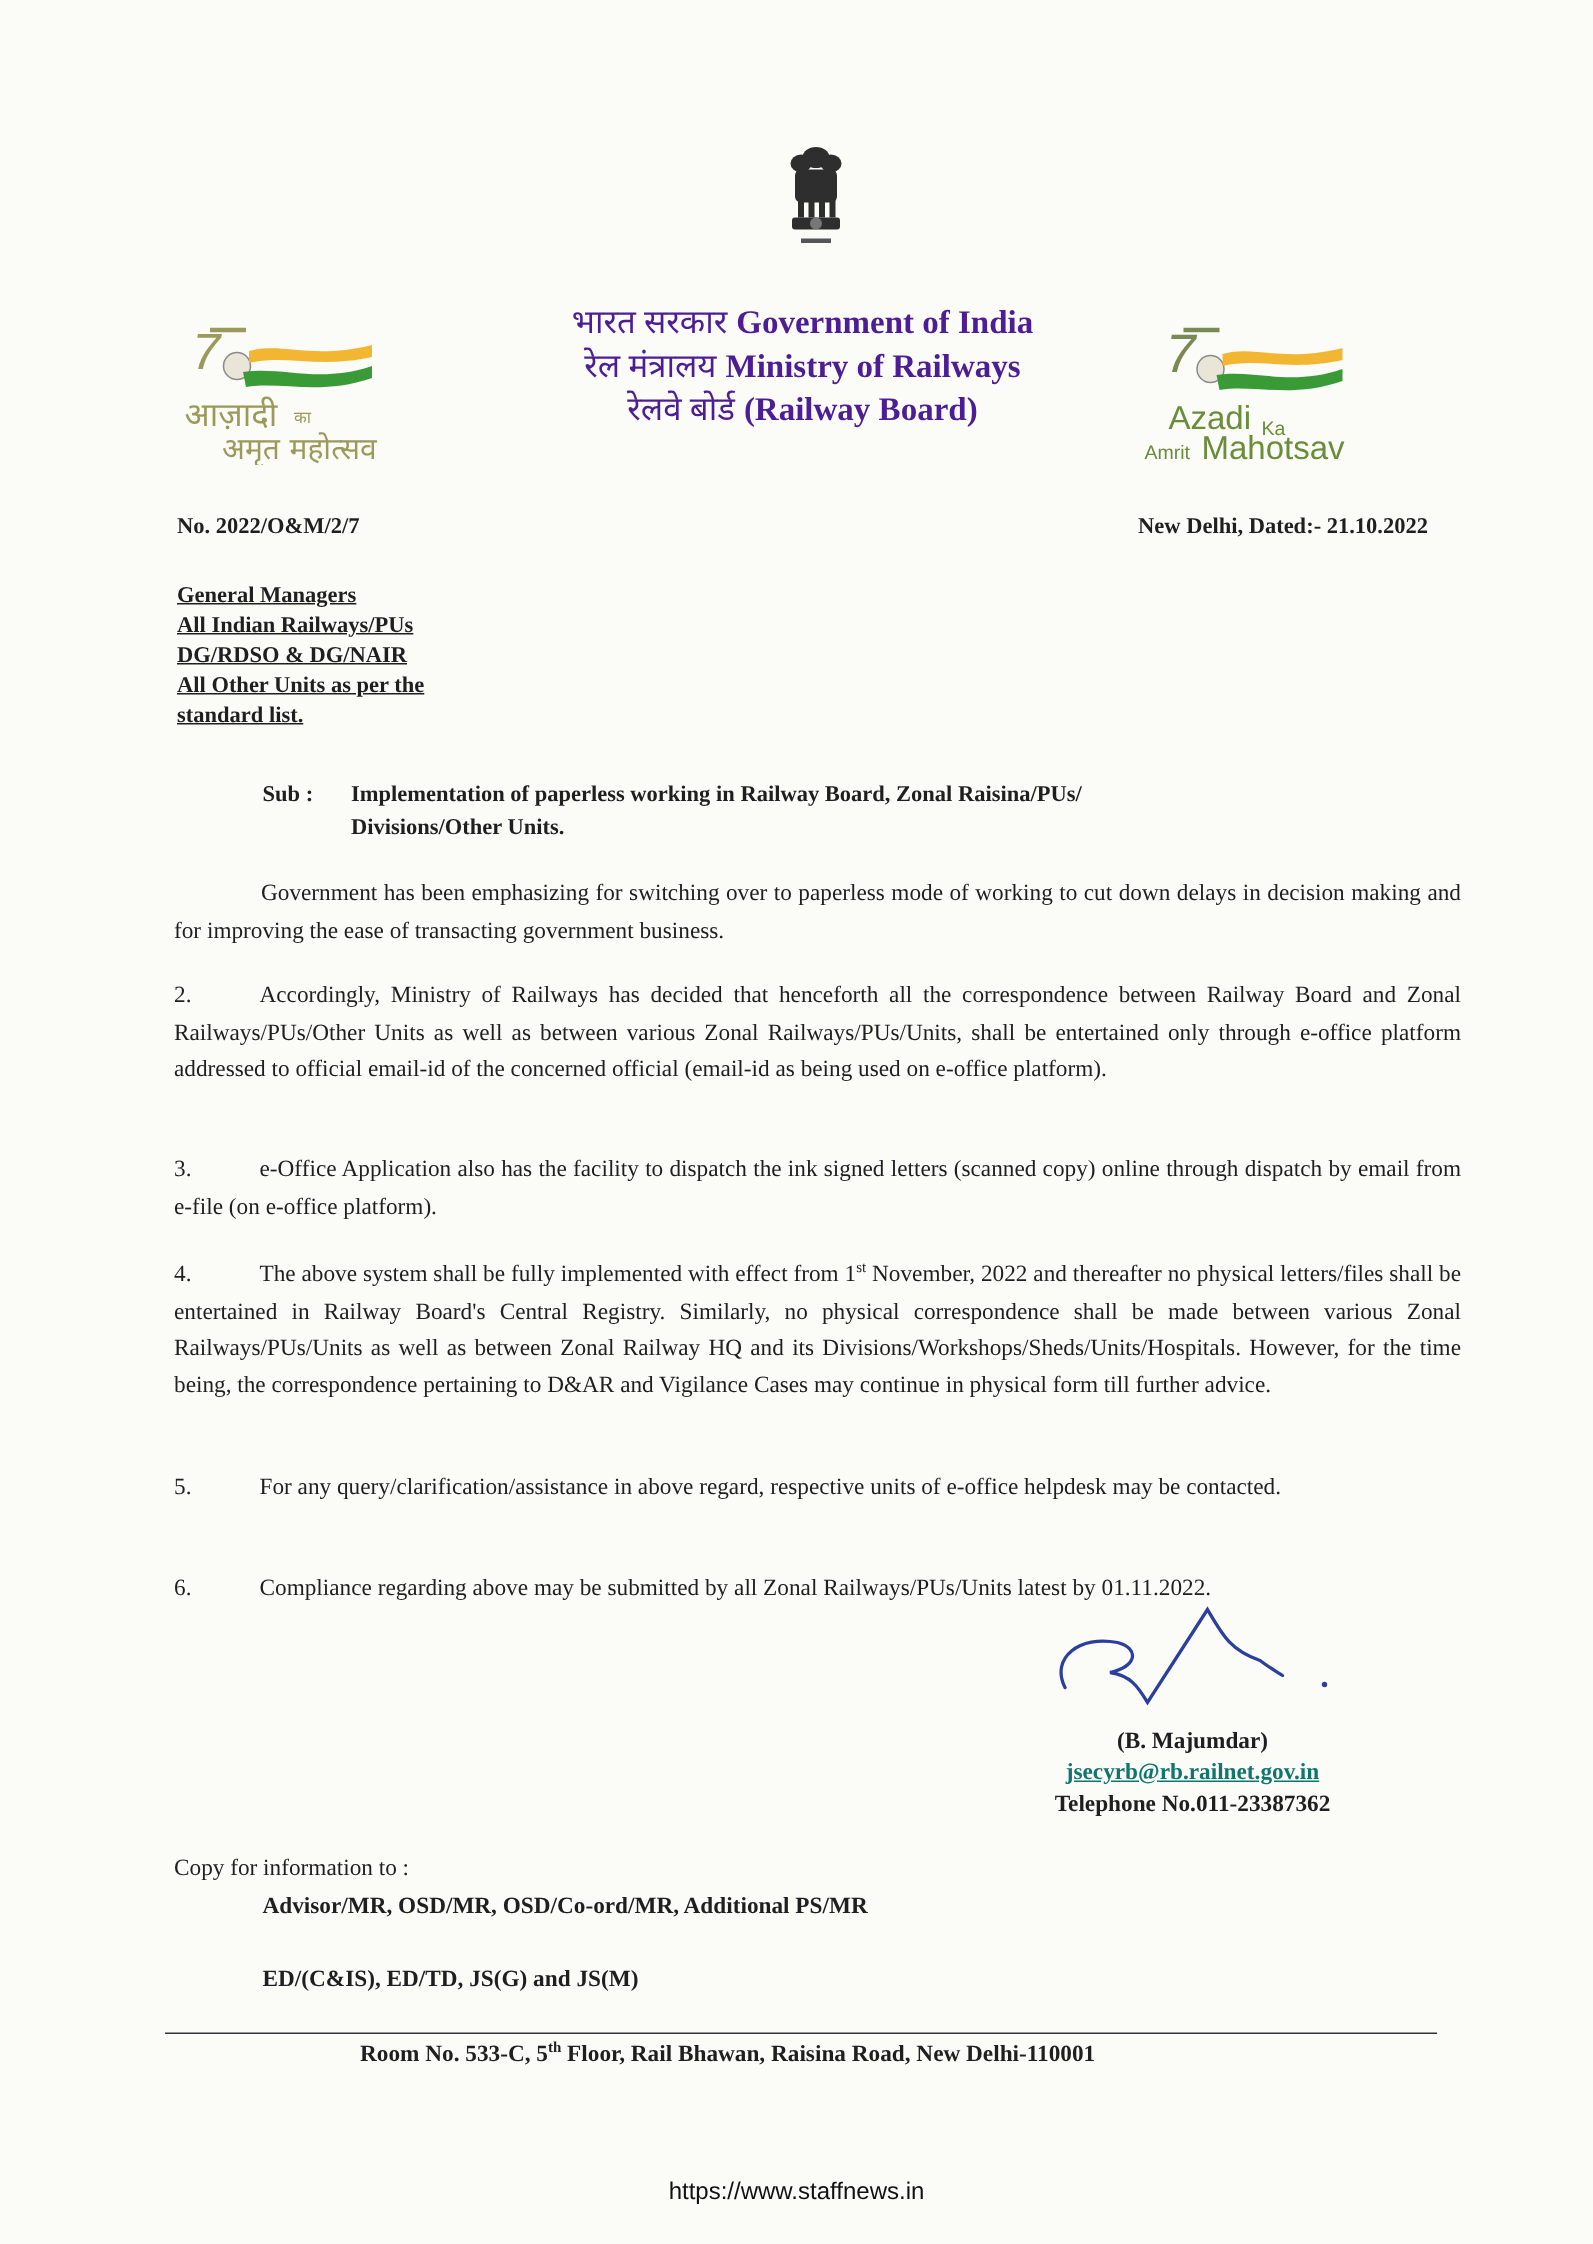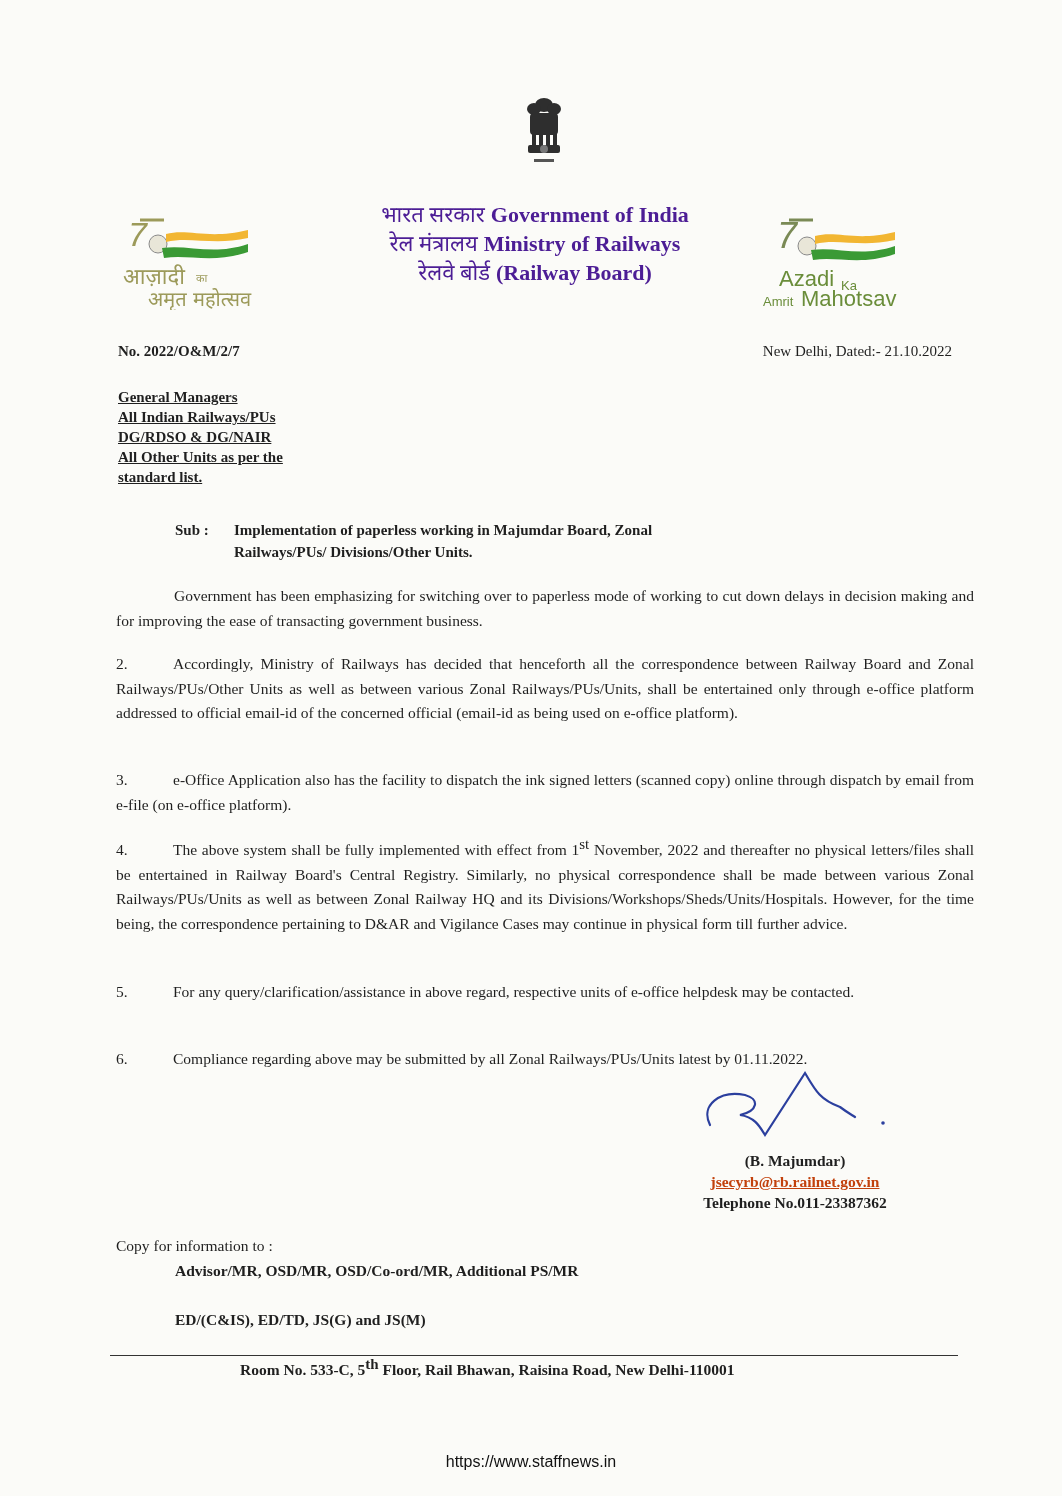--- a/index.html
+++ b/index.html
@@ -8,38 +8,38 @@
     font-family: "Liberation Serif", "DejaVu Serif", serif;
     color: #1f1f1f; position: relative; overflow: hidden;
   }
   .abs { position: absolute; }
   .emblem { left: 522px; top: 95px; width: 44px; height: 76px; }
   .hdr { left: 300px; top: 200px; width: 470px; text-align: center; font-size: 22px; line-height: 29px; font-weight: bold; color: #4c1d95; }
   .hdr .hi { font-weight: normal; margin-right: 6px; }
   .logo-l { left: 118px; top: 210px; width: 170px; height: 100px; }
   .logo-r { left: 755px; top: 208px; width: 180px; height: 105px; }
   .ref { left: 118px; top: 343px; font-size: 15px; font-weight: bold; }
-  .date { right: 110px; top: 343px; font-size: 15px; font-weight: normal; }
+  .date { right: 110px; top: 343px; font-size: 15px; font-weight: bold; }
   .addr { left: 118px; top: 387px; font-size: 15px; font-weight: bold; line-height: 20px; }
   .addr div { white-space: nowrap; text-decoration: underline; }
   .sub { left: 175px; top: 519px; font-size: 15px; font-weight: bold; line-height: 22px; display: flex; gap: 12px; }
   .sub .lbl { width: 47px; flex: none; }
   .sub .txt { width: 500px; }
   .para { left: 116px; width: 858px; font-size: 15.5px; line-height: 24.5px; text-align: justify; }
   .para .num { display: inline-block; width: 57px; }
   .p1 { top: 584px; text-indent: 58px; }
   .p2 { top: 652px; }
   .p3 { top: 768px; }
   .p4 { top: 838px; }
   .p5 { top: 980px; }
   .p6 { top: 1047px; }
-  sup { font-size: 15px; line-height: 0; }
+  sup { font-size: 10px; line-height: 0; }
   .sig { left: 680px; top: 1065px; width: 230px; height: 82px; }
   .sigblock { left: 640px; top: 1150px; width: 310px; text-align: center; font-size: 15.5px; font-weight: bold; line-height: 21px; }
-  .sigblock .email { color: #c2410c; text-decoration: underline; font-weight: bold; }
+  .sigblock .email { color: #0f766e; text-decoration: underline; font-weight: bold; }
   .copy { left: 116px; top: 1237px; font-size: 15.5px; }
   .copy1 { left: 175px; top: 1262px; font-size: 15.5px; font-weight: bold; }
   .copy2 { left: 175px; top: 1311px; font-size: 15.5px; font-weight: bold; }
   .rule { left: 110px; top: 1355px; width: 848px; height: 0; border-top: 1.5px solid #333; }
   .footer { left: 240px; top: 1361px; font-size: 15.5px; font-weight: bold; }
   .watermark { left: 0; width: 1062px; top: 1453px; text-align: center; font-family: "Liberation Sans", "DejaVu Sans", sans-serif; font-size: 16px; color: #111; }
 </style>
 </head>
 <body>
 
@@ -106,21 +106,21 @@
 <div class="abs addr">
   <div>General Managers</div>
   <div>All Indian Railways/PUs</div>
   <div>DG/RDSO &amp; DG/NAIR</div>
   <div>All Other Units as per the</div>
   <div>standard list.</div>
 </div>
 
 <div class="abs sub">
   <span class="lbl">Sub :</span>
-  <span class="txt">Implementation of paperless working in Majumdar Board, Zonal Railways/PUs/ Divisions/Other Units.</span>
+  <span class="txt">Implementation of paperless working in Railway Board, Zonal Raisina/PUs/ Divisions/Other Units.</span>
 </div>
 
 <div class="abs para p1">Government has been emphasizing for switching over to paperless mode of working to cut down delays in decision making and for improving the ease of transacting government business.</div>
 
 <div class="abs para p2">
   <span class="num">2.</span><span>Accordingly, Ministry of Railways has decided that henceforth all the correspondence between Railway Board and Zonal Railways/PUs/Other Units as well as between various Zonal Railways/PUs/Units, shall be entertained only through e-office platform  addressed to official email-id of the concerned official (email-id as being used on e-office platform).</span>
 </div>
 
 <div class="abs para p3">
   <span class="num">3.</span><span>e-Office Application also has the facility to dispatch the ink signed letters (scanned copy) online through dispatch by email from e-file (on e-office platform).</span>

